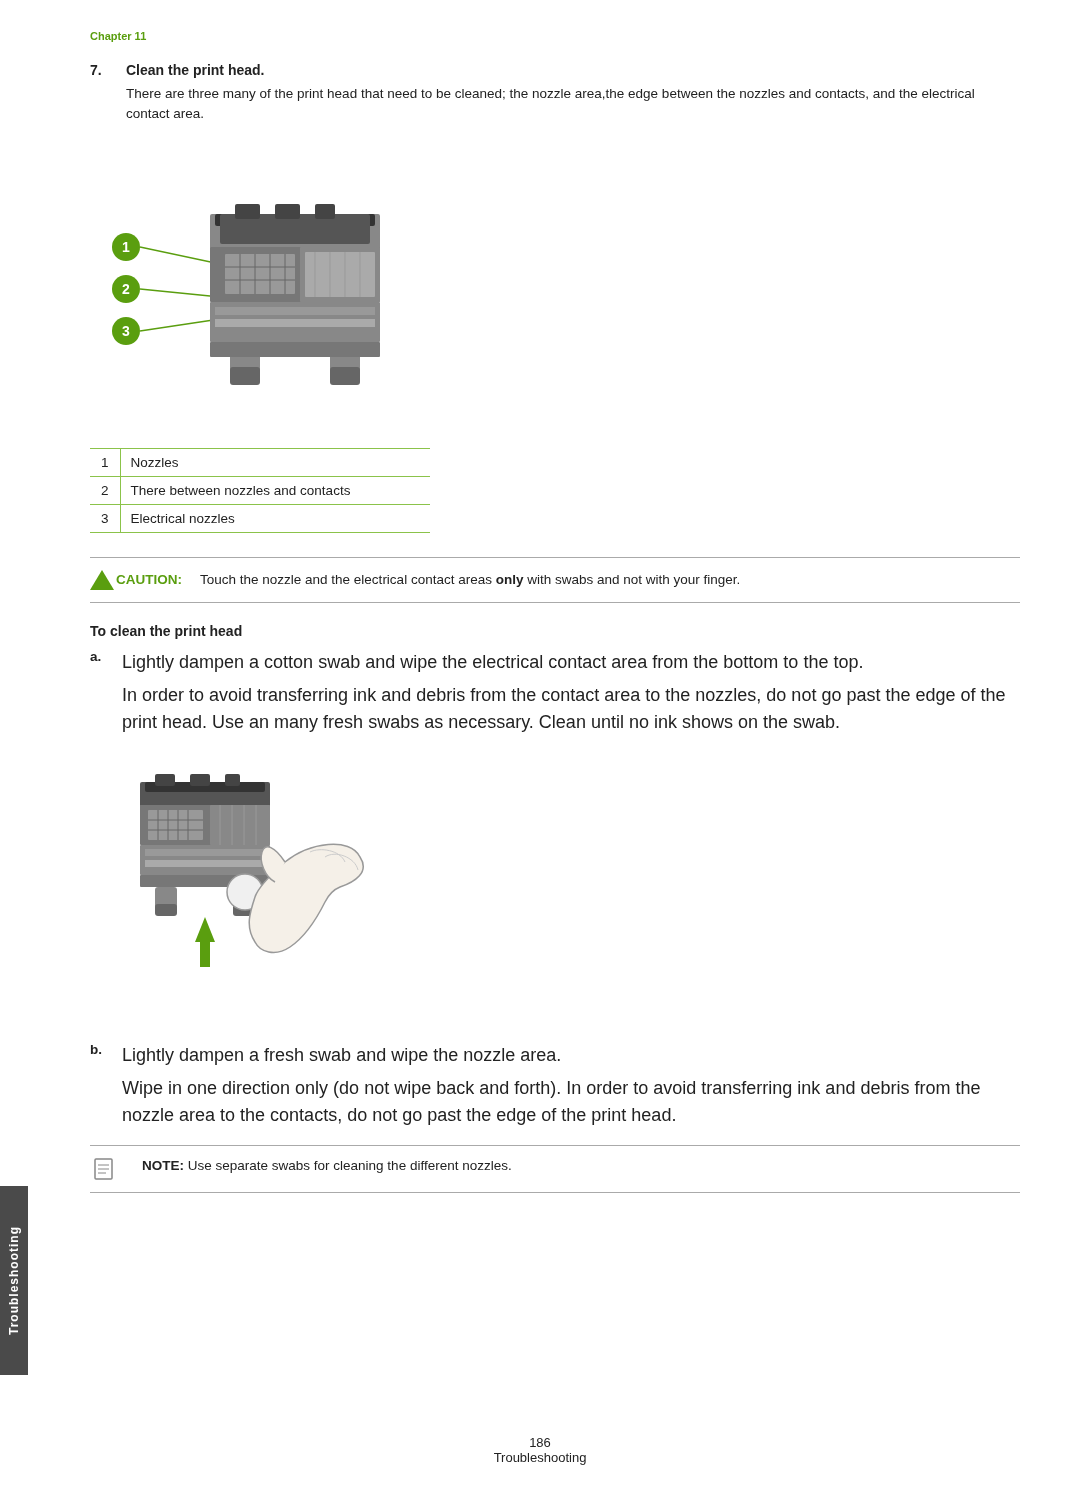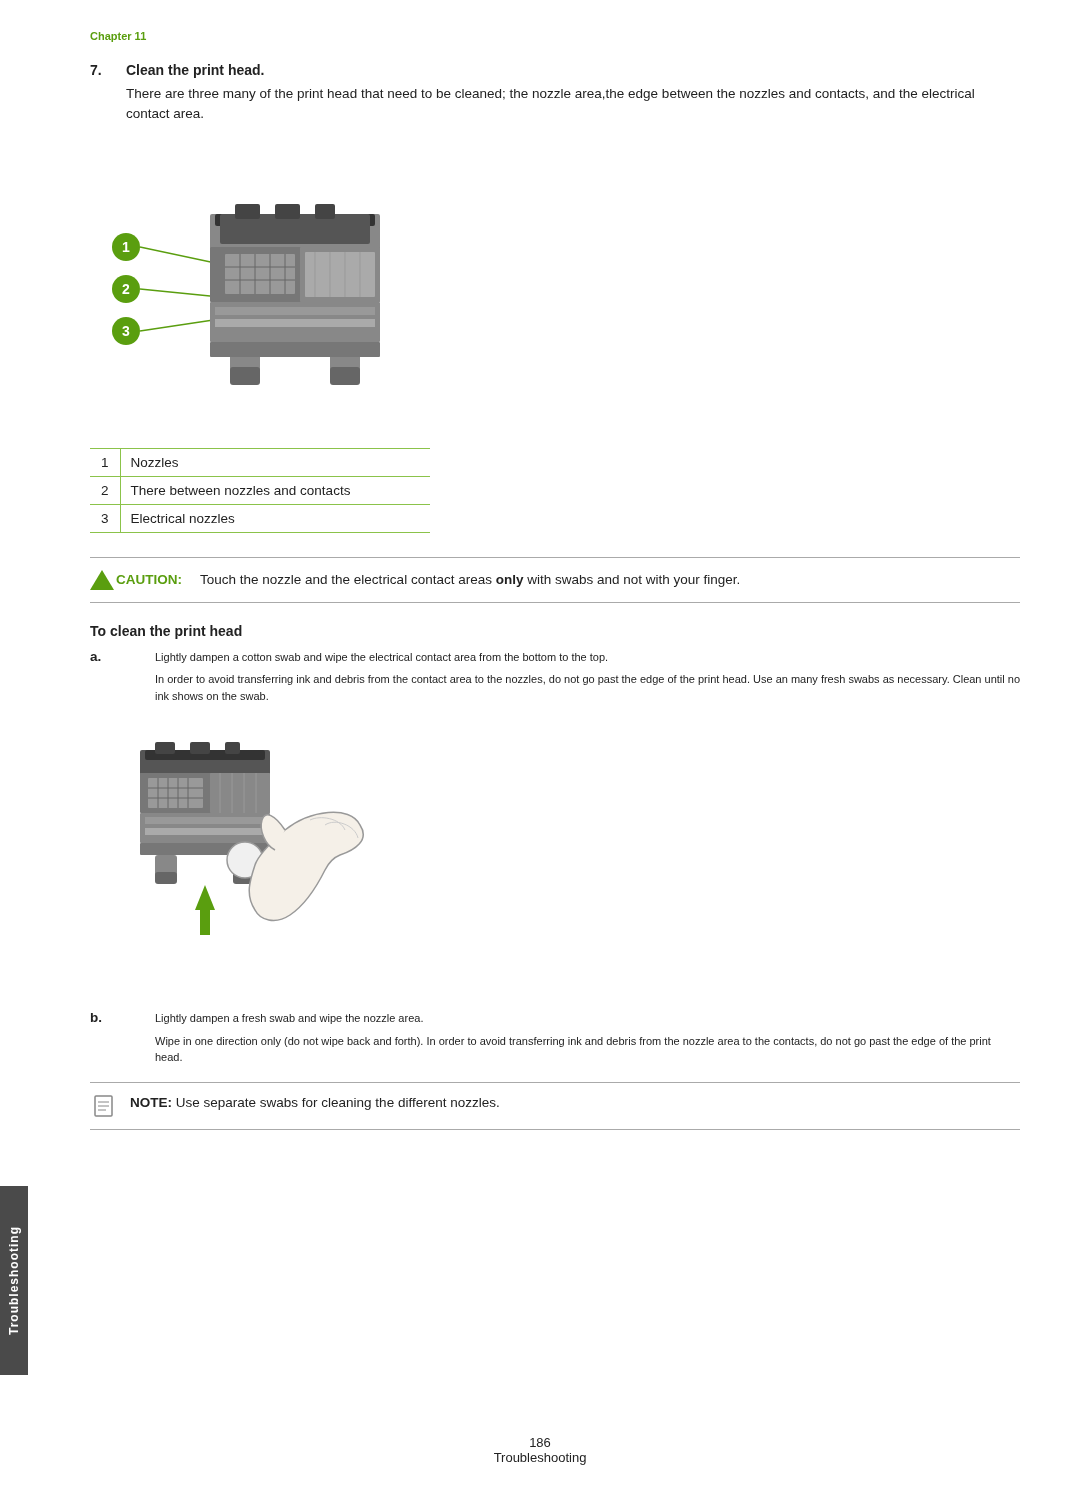--- a/index.html
+++ b/index.html
@@ -166,40 +166,39 @@
     }
     .sub-step-label {
       font-weight: bold;
       font-size: 13.5px;
       min-width: 20px;
     }
     .sub-step-content {
       flex: 1;
     }
     .sub-step-text {
-      font-size: 11px;
+      font-size: 18px;
       line-height: 1.5;
       margin-bottom: 6px;
-      margin-left: 33px;
     }
 
     
     .swab-diagram {
       margin: 20px 0 20px 0;
       display: block;
     }
 
     
     .note-box {
       border-top: 1px solid #aaa;
       border-bottom: 1px solid #aaa;
       padding: 10px 0;
       display: flex;
       align-items: flex-start;
-      gap: 10px;
+      gap: 22px;
       margin-top: 10px;
     }
     .note-icon {
       font-size: 18px;
       min-width: 30px;
       display: flex;
       align-items: center;
       justify-content: center;
     }
     .note-text {

